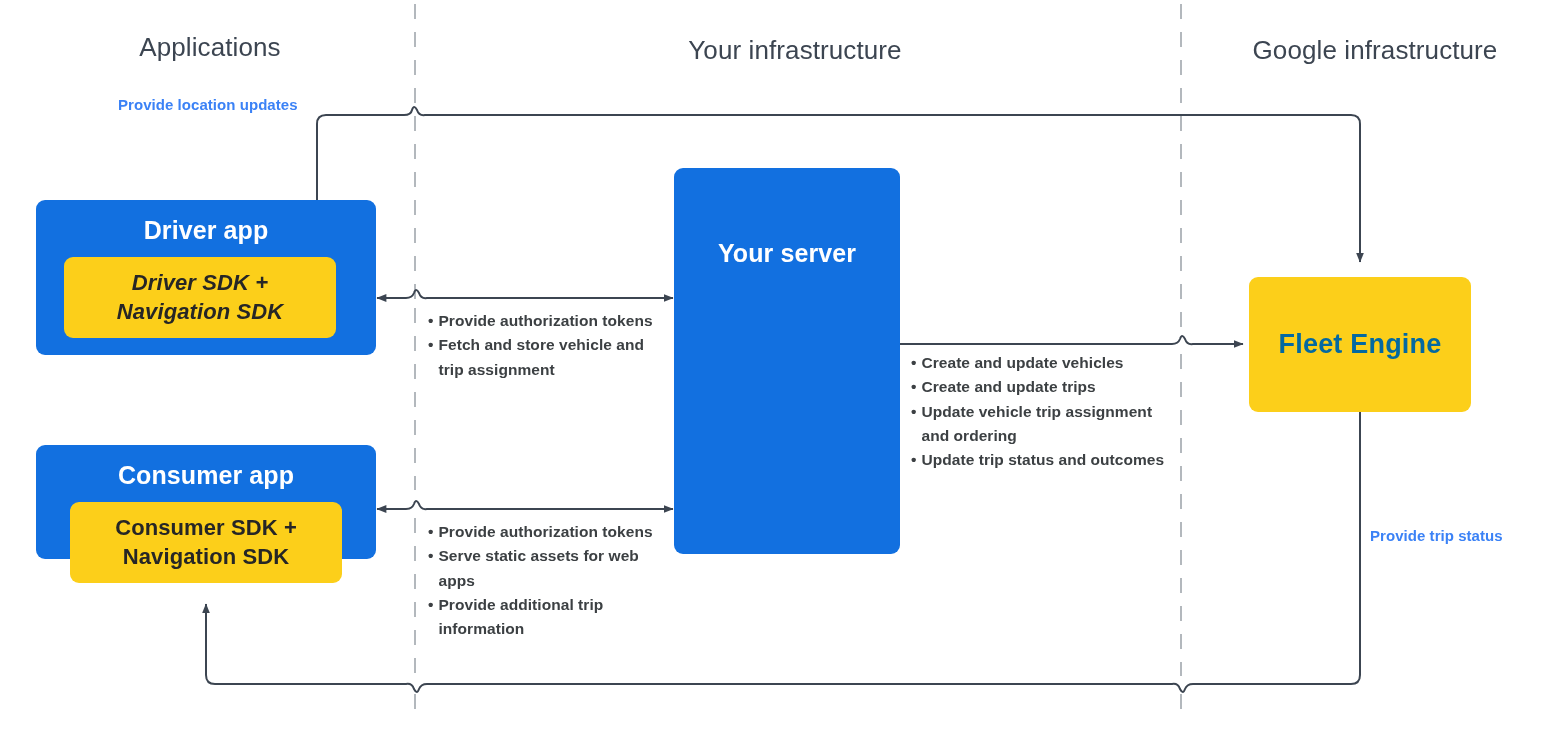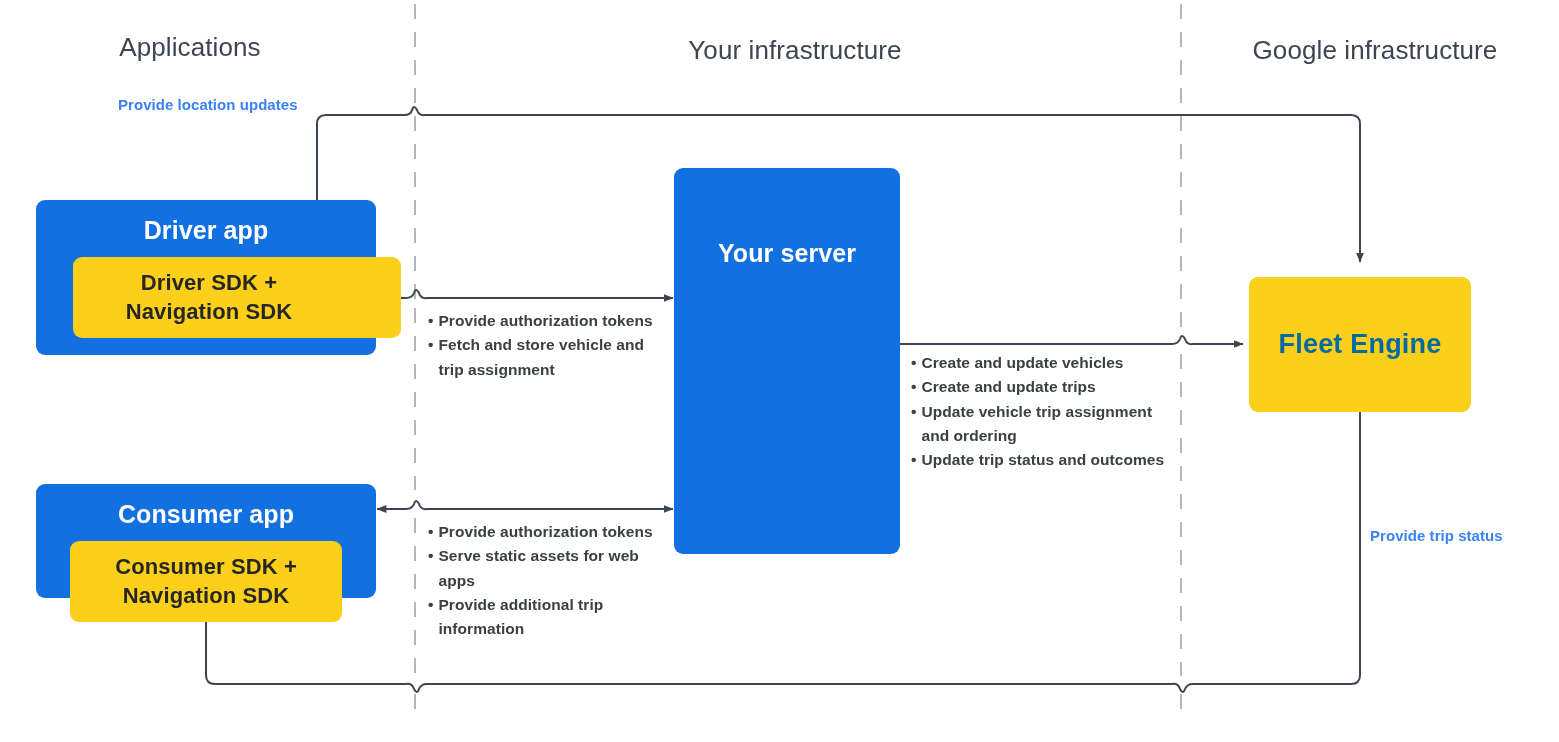--- a/index.html
+++ b/index.html
@@ -142,36 +142,36 @@
 
     <g>
       <path d="M377,509 L406,509 Q412,509 414,504 Q416,498 419,504 Q421,510 427,509 L673,509" fill="none" stroke="#3c4551" stroke-width="2" marker-start="url(#arrowStart)" marker-end="url(#arrowEnd)"></path>
     </g>
 
     <g>
       <path d="M900,344 L1172,344 Q1178,344 1180,339 Q1182,333 1185,339 Q1187,345 1193,344 L1243,344" fill="none" stroke="#3c4551" stroke-width="2" marker-end="url(#arrowEnd)"></path>
     </g>
   </svg>
 
-  <div class="zone-title" style="left:60px; top:32px; width:260px;">Applications</div>
+  <div class="zone-title" style="left:80px; top:32px; width:260px;">Applications</div>
   <div class="zone-title" style="left:1230px; top:35px; width:290px;">Google infrastructure</div>
   <div class="zone-title" style="left:665px; top:35px; width:260px;">Your infrastructure</div>
 
   <div class="edge-label" style="left:118px; top:96px;">Provide location updates</div>
   <div class="edge-label" style="left:1370px; top:527px;">Provide trip status</div>
 
   <div class="node node-blue" style="left:36px; top:200px; width:340px; height:155px;">
     <div class="node-title-white" style="position:absolute; left:0; top:16px; width:340px;">Driver app</div>
-    <div class="node node-yellow" style="left:37px; top:57px; width:328px; height:81px;">
+    <div class="node node-yellow" style="left:28px; top:57px; width:272px; height:81px;font-style:italic;">
       <div class="node-title-dark" style="position:absolute; left:0; top:12px; width:272px;">Driver SDK +</div>
       <div class="node-title-dark" style="position:absolute; left:0; top:41px; width:272px;">Navigation SDK</div>
     </div>
   </div>
 
-  <div class="node node-blue" style="left:36px; top:445px; width:340px; height:114px;margin-top:39px;">
+  <div class="node node-blue" style="left:36px; top:445px; width:340px; height:114px;">
     <div class="node-title-white" style="position:absolute; left:0; top:16px; width:340px;">Consumer app</div>
     <div class="node node-yellow" style="left:34px; top:57px; width:272px; height:81px;padding-left:16px;">
       <div class="node-title-dark" style="position:absolute; left:0; top:12px; width:272px;">Consumer SDK +</div>
       <div class="node-title-dark" style="position:absolute; left:0; top:41px; width:272px;">Navigation SDK</div>
     </div>
   </div>
 
   <div class="node node-blue" style="left:674px; top:168px; width:226px; height:386px;">
     <div class="node-title-white" style="position:absolute; left:0; top:23px; width:226px;margin-top:48px;">Your server</div>
   </div>

